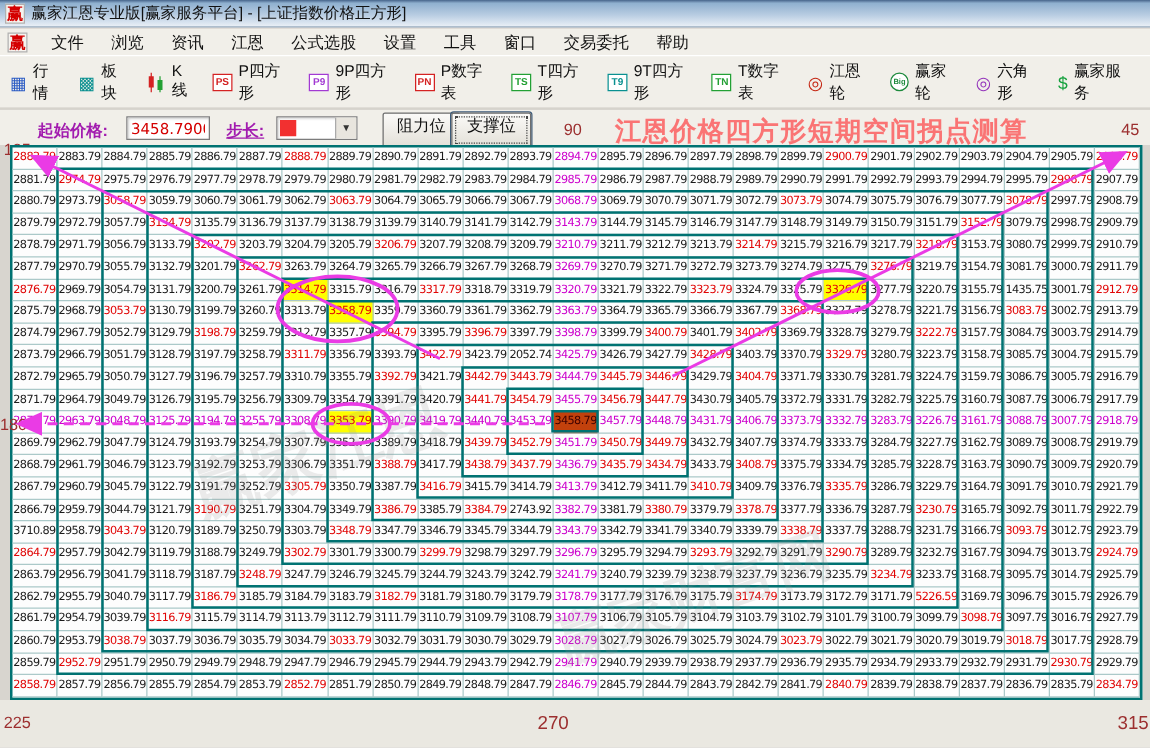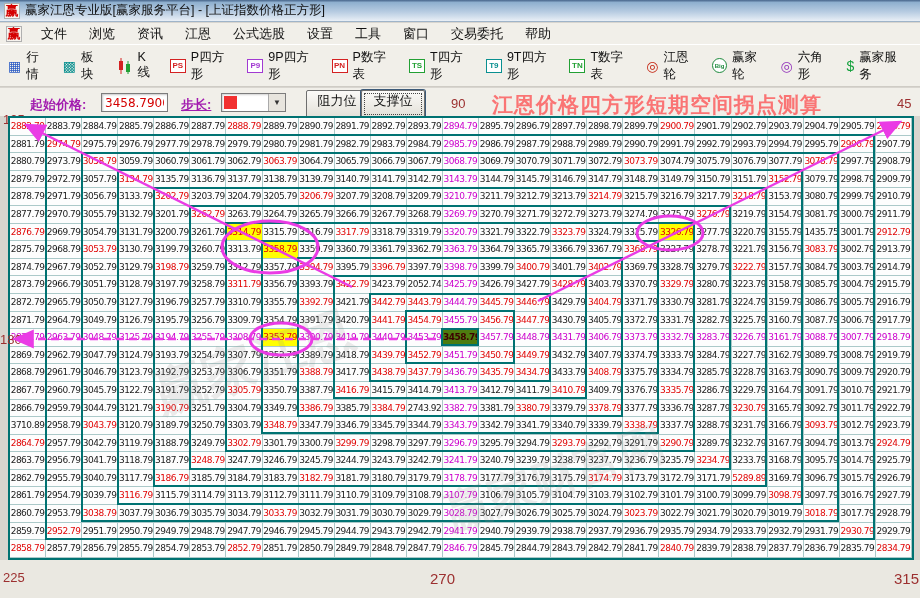--- a/index.html
+++ b/index.html
@@ -56,21 +56,21 @@
   #grid-wrap { position:absolute; left:8px; top:116px; width:906px; height:444px;
     border:2px solid #007272; background:#fdfdfd; }
   #price-grid { position:relative; display:grid; grid-template-columns:repeat(25,36.08px);
     grid-auto-rows:17.6px; width:902px; height:440px; }
   .cell { border-right:1px solid #abc9c9; border-bottom:1px solid #abc9c9;
     font-family:"DejaVu Sans",sans-serif; font-size:9px; letter-spacing:-0.5px; color:#1b1b1b;
     text-align:center; line-height:17px; overflow:hidden; white-space:nowrap; background:transparent; }
   .cell.red { color:#e00505; }
   .cell.mag { color:#cc00cc; }
   .cell.sup { background:#ffff00; color:#e00505; }
-  .cell.ctr { background:#4d7c0f; color:#3d0000; font-weight:bold; }
+  .cell.ctr { background:#c2410c; color:#3d0000; font-weight:normal; }
   .ring { position:absolute; border:2px solid #007272; pointer-events:none; }
 
   
   .wm { position:absolute; color:rgba(150,150,150,.18); font-weight:bold; pointer-events:none;
     transform:rotate(-19deg); white-space:nowrap; }
 
   
   #bottomstrip { position:absolute; left:0; top:560px; width:920px; height:38px; background:#eae8e1; }
 
   #annot { position:absolute; left:0; top:0; width:920px; height:598px; pointer-events:none; z-index:40; }
@@ -715,21 +715,21 @@
         <div class="cell">3180.79</div>
         <div class="cell">3179.79</div>
         <div class="cell mag">3178.79</div>
         <div class="cell">3177.79</div>
         <div class="cell">3176.79</div>
         <div class="cell">3175.79</div>
         <div class="cell red">3174.79</div>
         <div class="cell">3173.79</div>
         <div class="cell">3172.79</div>
         <div class="cell">3171.79</div>
-        <div class="cell red">5289.89</div>
+        <div class="cell red">5226.59</div>
         <div class="cell">3169.79</div>
         <div class="cell">3096.79</div>
         <div class="cell">3015.79</div>
         <div class="cell">2926.79</div>
         <div class="cell">2861.79</div>
         <div class="cell">2954.79</div>
         <div class="cell">3039.79</div>
         <div class="cell red">3116.79</div>
         <div class="cell">3115.79</div>
         <div class="cell">3114.79</div>

